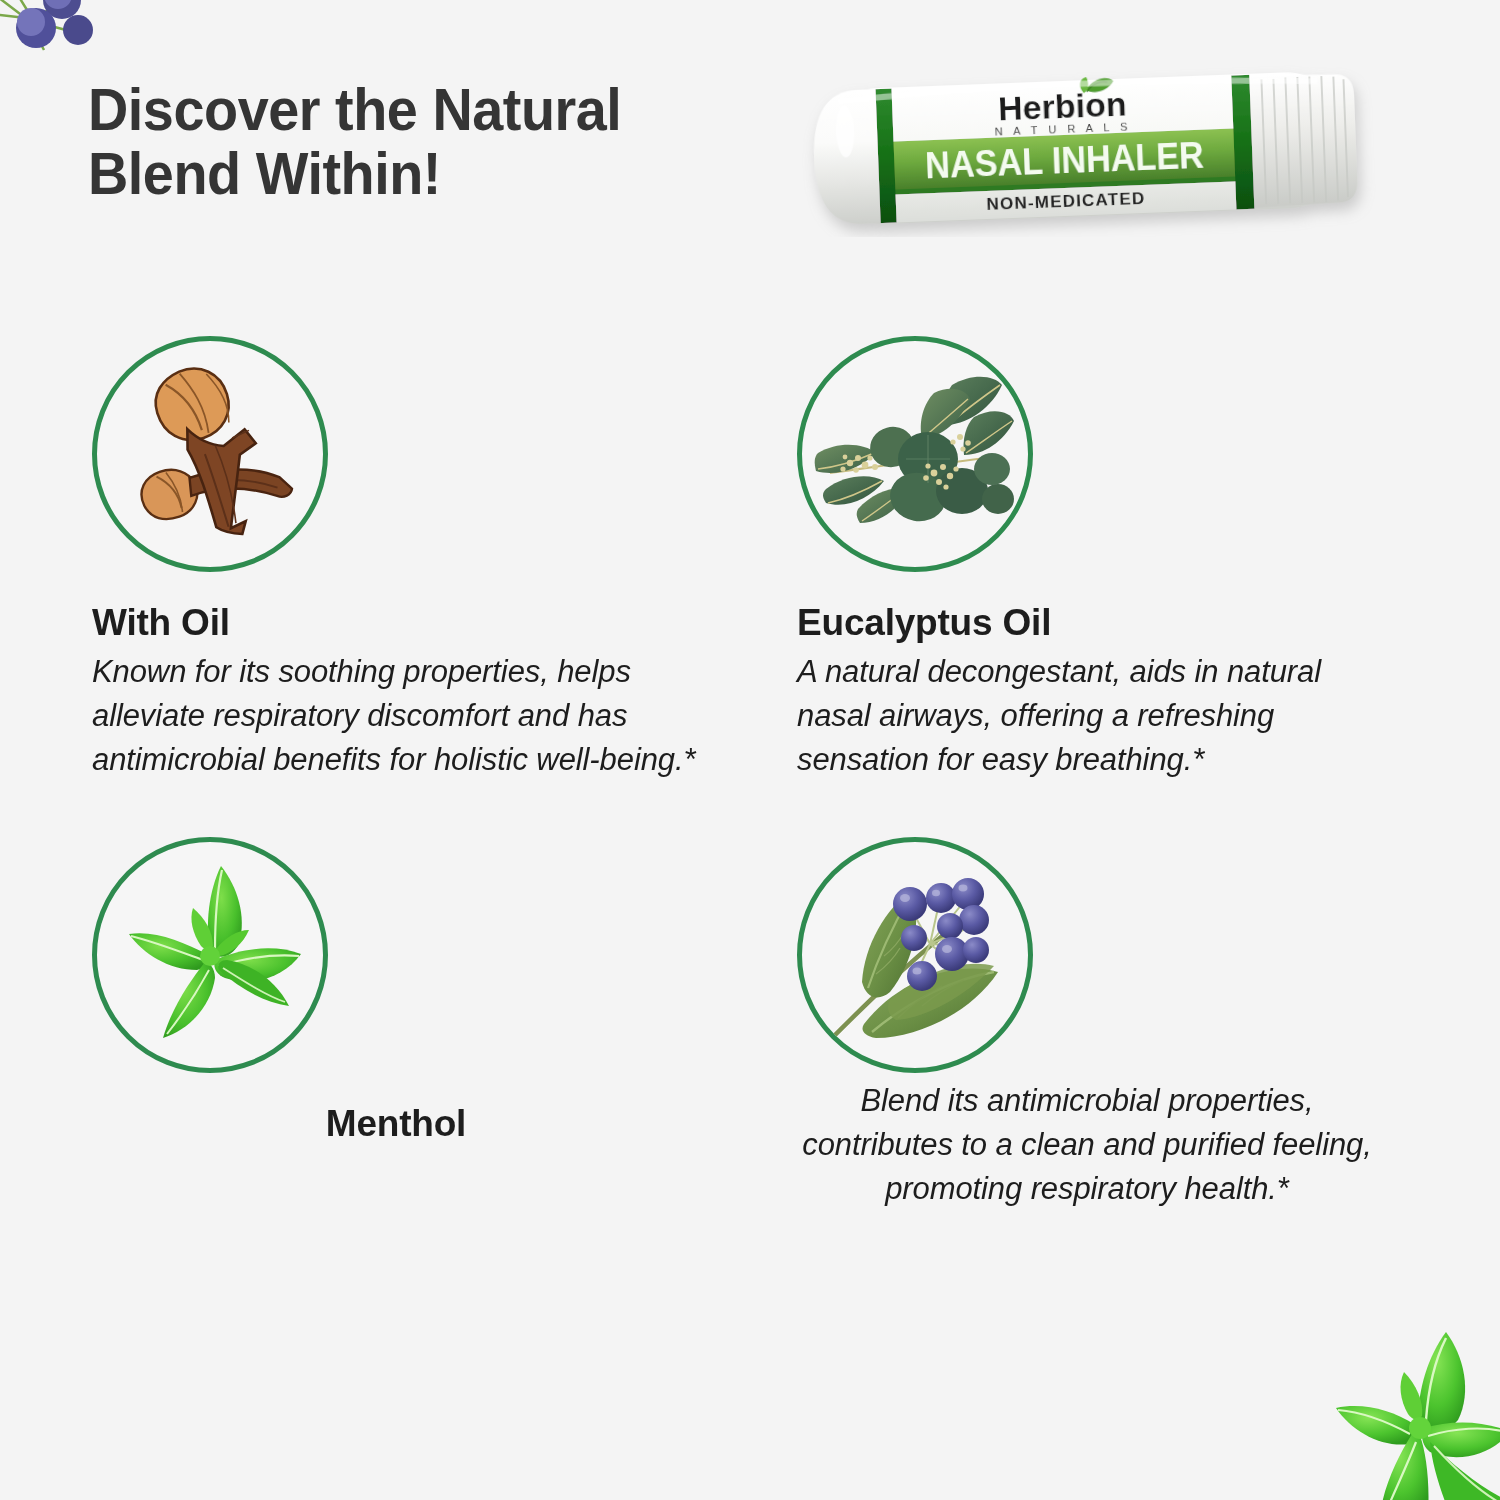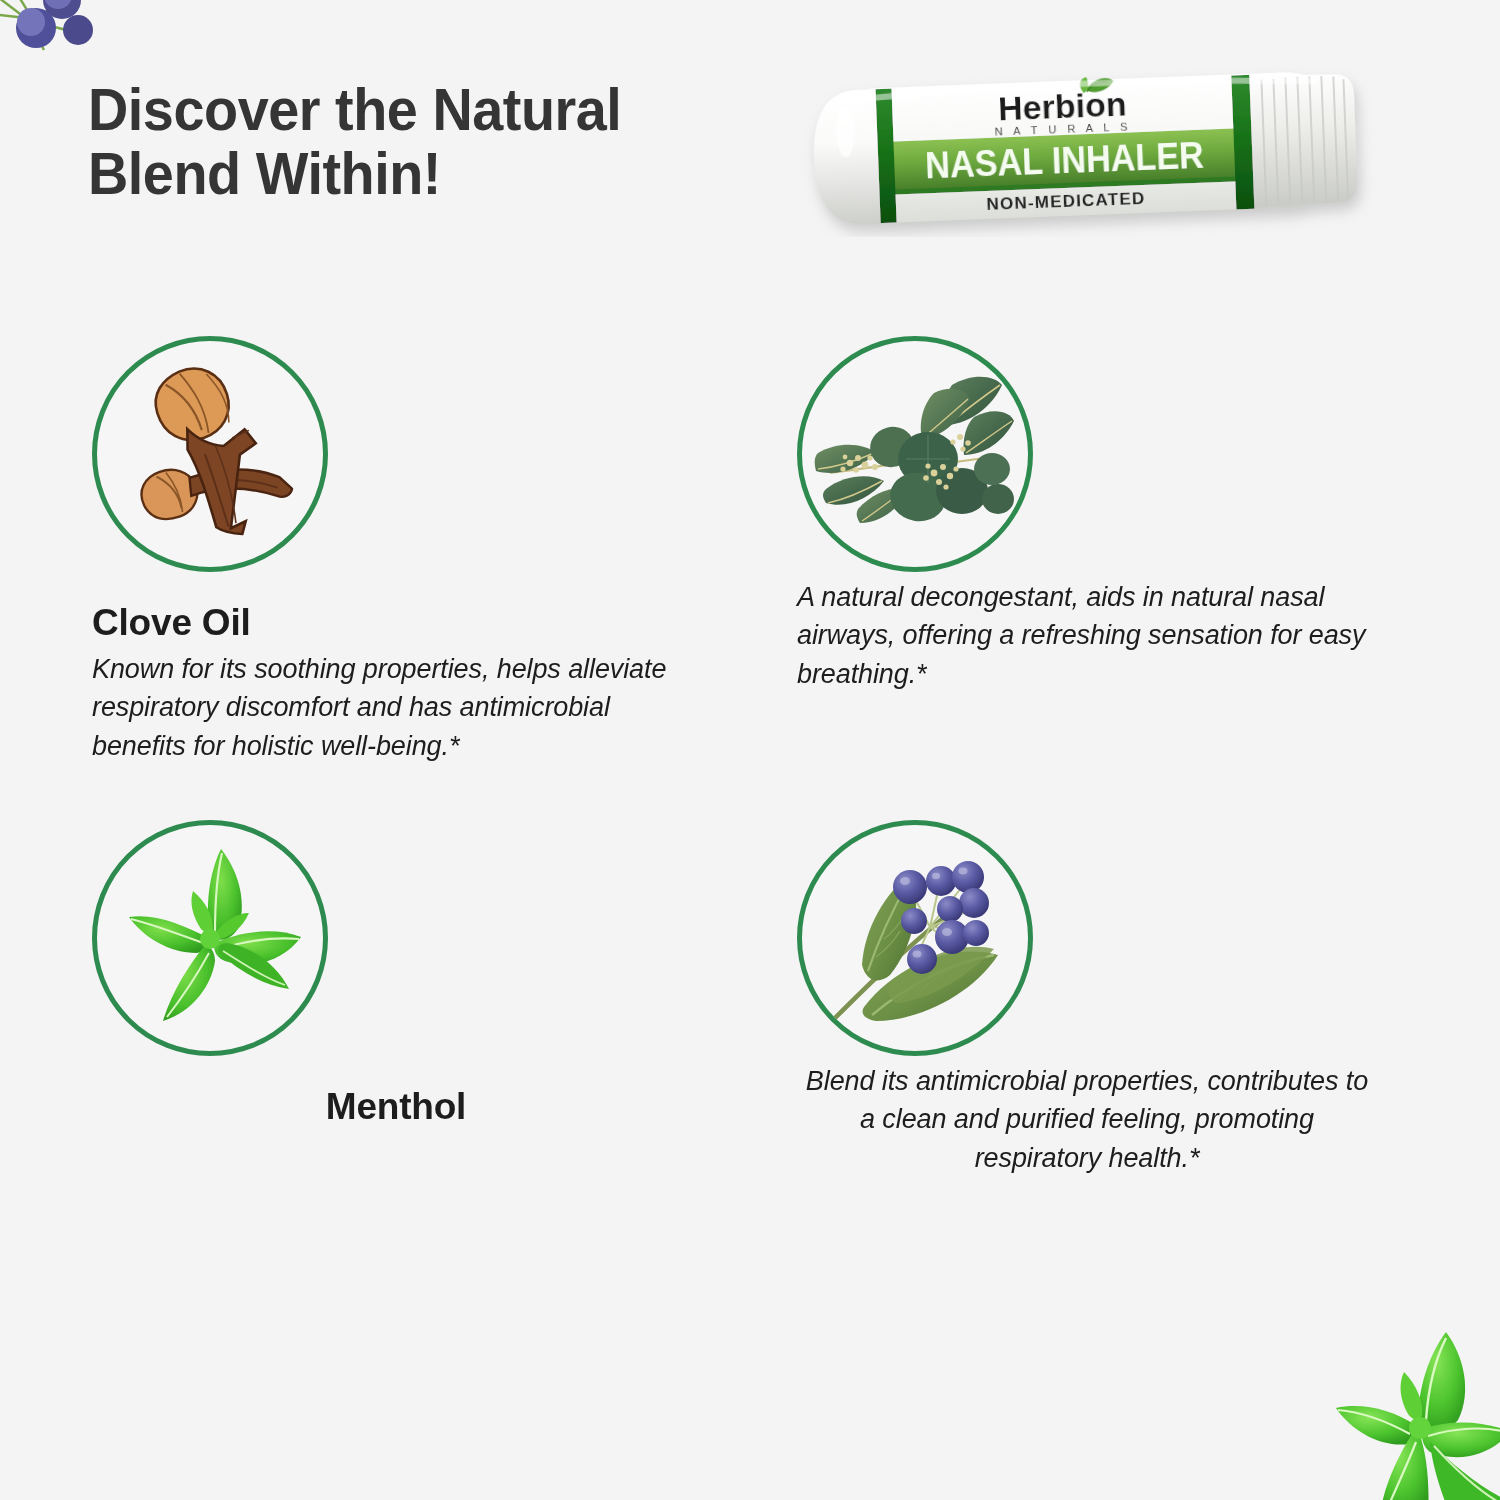--- a/index.html
+++ b/index.html
@@ -84,21 +84,21 @@
 
   .ing-title {
     margin-top: 30px;
     font-size: 37px;
     font-weight: bold;
     color: #1d1d1d;
     letter-spacing: -0.2px;
   }
   .ing-desc {
     margin-top: 6px;
-    font-size: 27px;
+    font-size: 31px;
     line-height: 1.42;
     font-style: italic;
     color: #1d1d1d;
     max-width: 625px;
     letter-spacing: -0.1px;
   }
   .cell.right .ing-desc { max-width: 580px; }
 </style>
 </head>
 <body>
@@ -232,21 +232,21 @@
               <path d="M126 34 C136 50 142 68 138 86" stroke="#8a5628" stroke-width="1.6" fill="none"></path>
 
               <path d="M96 84 C104 96 114 104 128 108 L152 96 L160 112 L142 120 C132 150 124 172 118 190 L134 186 L128 198 C120 196 110 192 104 186 C102 160 100 128 92 104 Z" fill="#7e4524" stroke="#472310" stroke-width="2.6"></path>
               <path d="M108 112 C112 140 114 166 116 188" stroke="#5c3019" stroke-width="2" fill="none"></path>
               <path d="M120 106 C126 136 126 164 124 186" stroke="#5c3019" stroke-width="1.6" fill="none"></path>
               <path d="M138 102 L156 98" stroke="#5c3019" stroke-width="1.6" fill="none"></path>
             </g>
           </g>
         </svg>
       </div>
-      <div class="ing-title">Clove Oil</div>
+      <div class="ing-title">With Oil</div>
       <div class="ing-desc">Known for its soothing properties, helps alleviate respiratory discomfort and has antimicrobial benefits for holistic well-being.*</div>
     </div>
 
     <div class="cell right">
       <div class="icon-circle">
         <svg width="226" height="226" viewBox="0 0 226 226">
           <defs>
             <linearGradient id="euLeaf" x1="0" y1="0" x2="1" y2="1">
               <stop offset="0%" stop-color="#5c7f5c"></stop>
               <stop offset="100%" stop-color="#31543e"></stop>
@@ -314,20 +314,21 @@
             </g>
             <g transform="translate(158,96)">
               <circle cx="0" cy="0" r="3"></circle>
                 <circle cx="8" cy="6" r="2.8"></circle>
                 <circle cx="-7" cy="5" r="2.6"></circle>
               <circle cx="3" cy="12" r="2.6"></circle>
             </g>
           </g>
         </svg>
       </div>
+      <div class="ing-title">Eucalyptus Oil</div>
       <div class="ing-desc">A natural decongestant, aids in natural nasal airways, offering a refreshing sensation for easy breathing.*</div>
     </div>
   </div>
 
   <div class="row">
 
     <div class="cell">
       <div class="icon-circle">
         <svg width="226" height="226" viewBox="0 0 226 226">
           <defs>

